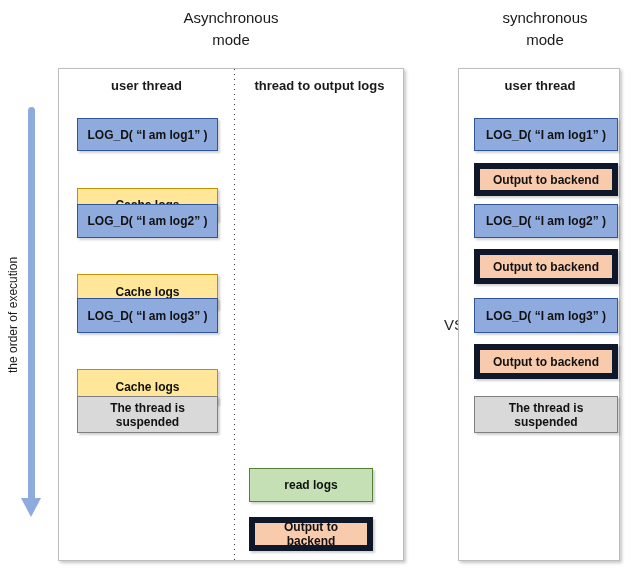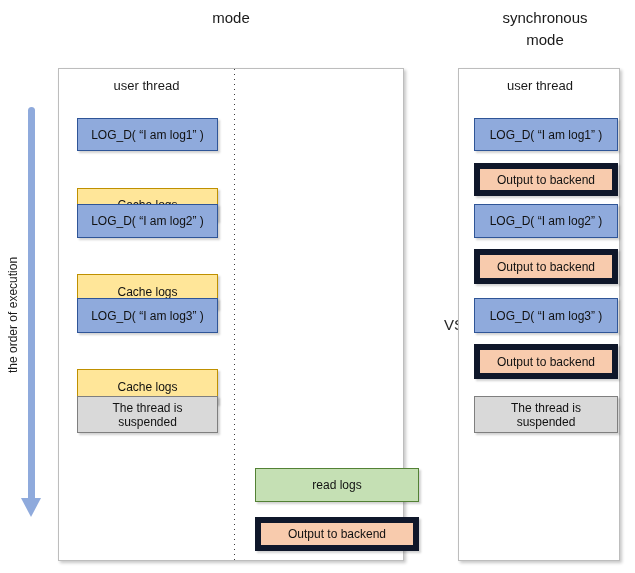--- a/index.html
+++ b/index.html
@@ -10,21 +10,21 @@
   }
   .title {
     position:absolute; top:7px; text-align:center;
     font-size:15px; line-height:22px; color:#1a1a1a;
   }
   .title-left { left:131px; width:200px; }
   .title-right { left:445px; width:200px; }
 
   .panel {
     position:absolute; top:68px; height:493px; background:#ffffff;
-    border:1px solid #bdbdbd; box-shadow:2px 2px 3px rgba(0,0,0,0.22);
+    border:1px solid #bdbdbd; box-shadow:2px 2px 3px rgba(0,0,0,0.22);font-weight:bold;
   }
   .panel-async { left:58px; width:346px; }
   .panel-sync  { left:458px; width:162px; }
 
   .col-header {
     position:absolute; top:9px; text-align:center; font-size:13px; color:#1a1a1a;
   }
   .hdr-user-async { left:0; width:175px; }
   .hdr-output     { left:175px; width:171px; }
   .hdr-user-sync  { left:0; width:162px; }
@@ -39,21 +39,21 @@
     font-size:12px; line-height:14px; text-align:center; color:#111;
     box-shadow:1.5px 1.5px 2px rgba(0,0,0,0.18); padding:2px 8px;
   }
   .box.log-call  { background:#8faadc; border:1px solid #2f5597; }
   .box.cache     { background:#ffe699; border:1px solid #bf9000;margin-top:25px; }
   .box.output    { background:#f8cbad; border:6px solid #0f172a; }
   .box.read      { background:#c5e0b4; border:1px solid #538135; }
   .box.suspended { background:#d9d9d9; border:1px solid #7f7f7f;text-align:center; }
 
   .col1 .box { left:18px;  width:141px; }
-  .col2 .box { left:196px; width:164px; }
+  .col2 .box { left:190px; width:124px; }
   .sync .box { left:15px;  width:144px; }
 
   .arrow-shaft {
     position:absolute; left:28px; top:107px; width:7px; height:391px;
     background:#8faadc; border-radius:4px 4px 0 0;
   }
   .arrow-head {
     position:absolute; left:21px; top:498px; width:0; height:0;
     border-left:10.5px solid transparent; border-right:10.5px solid transparent;
     border-top:19px solid #8faadc;
@@ -68,33 +68,35 @@
     position:absolute; left:419px; top:316px; width:32px; text-align:center;
     font-size:15px; color:#262626;margin-left:19px;
   }
 </style>
 </head>
 <body>
 
 <div class="canvas">
 
   <div class="title title-left">
+    <div>Asynchronous</div>
     <div>mode</div>
   </div>
   <div class="title title-right">
     <div>synchronous</div>
     <div>mode</div>
   </div>
 
   <div class="arrow-shaft"></div>
   <div class="arrow-head"></div>
   <div class="axis-label">the order of execution</div>
 
   <div class="panel panel-async">
     <div class="col-header hdr-user-async">user thread</div>
+    <div class="col-header hdr-output">thread to output logs</div>
     <div class="divider"></div>
 
     <div class="col1">
       <div class="box log-call" style="top:49px;  height:33px;">LOG_D( “I am log1” )</div>
       <div class="box cache" style="top:94px;  height:33px;">Cache logs</div>
       <div class="box log-call" style="top:135px; height:34px;">LOG_D( “I am log2” )</div>
       <div class="box cache" style="top:180px; height:35px;">Cache logs</div>
       <div class="box log-call" style="top:229px; height:35px;">LOG_D( “I am log3” )</div>
       <div class="box cache" style="top:275px; height:35px;">Cache logs</div>
       <div class="box suspended" style="top:327px; height:37px;">The thread is suspended</div>

